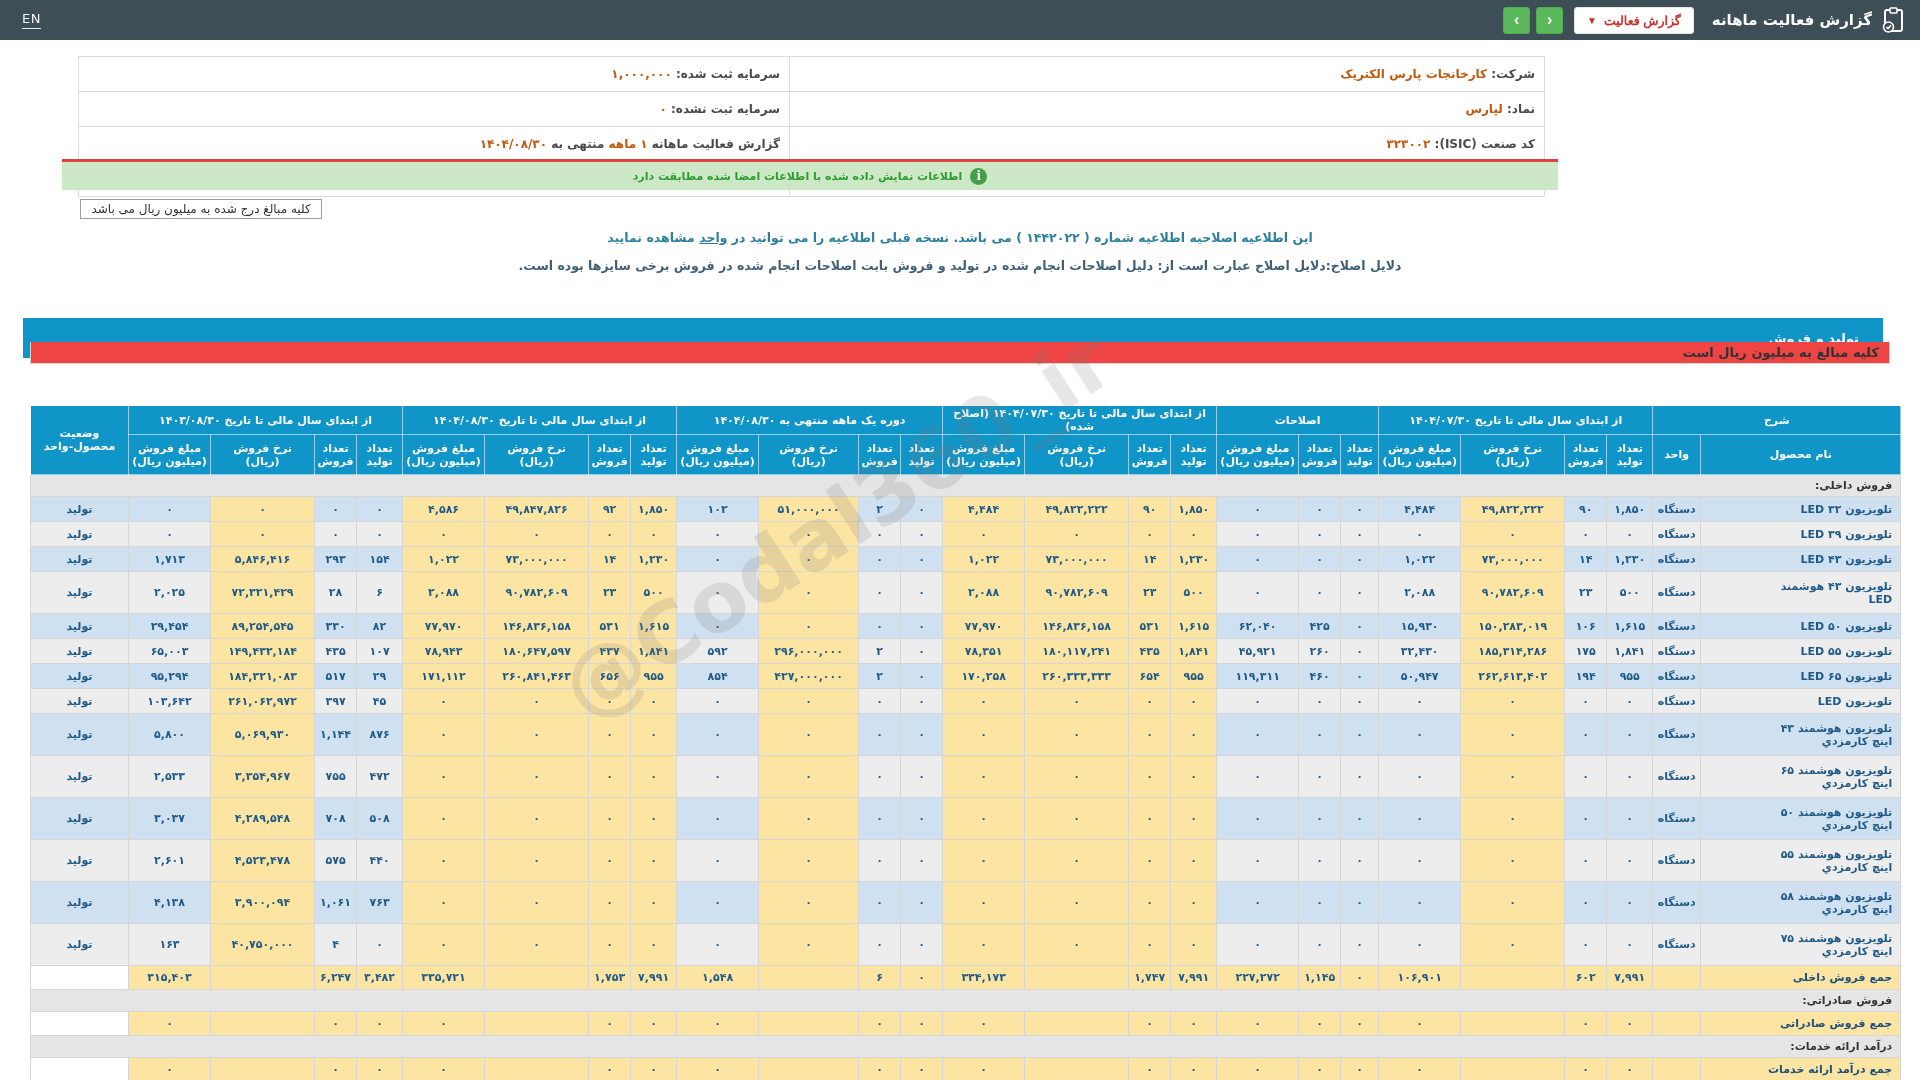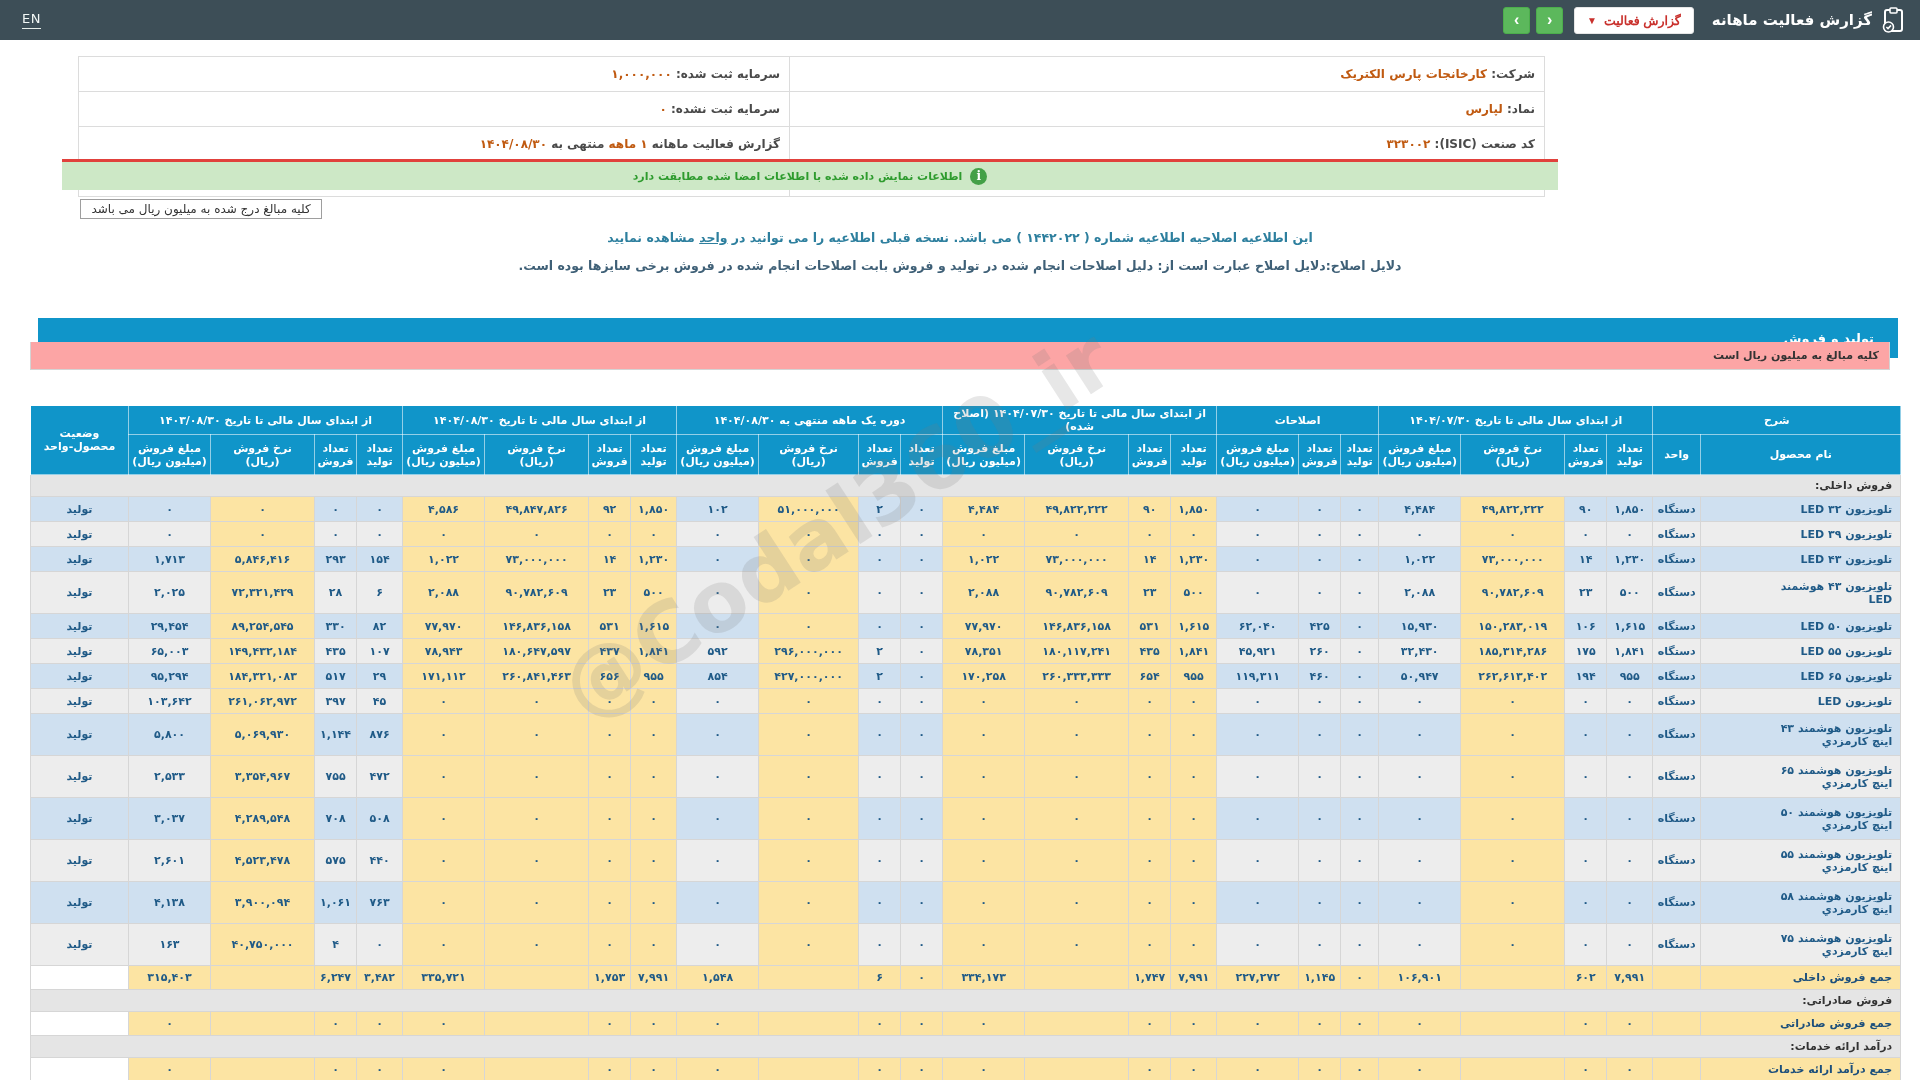--- a/index.html
+++ b/index.html
@@ -38,26 +38,26 @@
     font-family:"DejaVu Serif", serif; }
   .amounts-box { position:absolute; top:199px; left:80px; width:242px; height:20px;
     border:1px solid #9e9e9e; background:#fff; display:flex; align-items:center;
     justify-content:center; font-size:12px; color:#333; }
   .amend1 { position:absolute; top:230px; width:1920px; text-align:center;
     font-size:12.5px; font-weight:bold; color:#2d7f9e; }
   .amend1 a { color:#2d7f9e; text-decoration:underline; cursor:pointer; }
   .amend2 { position:absolute; top:258px; width:1920px; text-align:center;
     font-size:12.5px; font-weight:bold; color:#3f6077; }
   
-  .blue-bar { position:absolute; top:318px; left:38px; width:1860px; height:40px;
+  .blue-bar { position:absolute; top:318px; left:23px; width:1860px; height:40px;
     background:#1095c9; color:#fff; font-size:13px; font-weight:bold;
     display:flex; align-items:center; padding:0 24px; }
-  .note-row { position:absolute; top:342px; left:30px; width:1860px; height:28px;
-    background:#fca5a5; border:1px solid #d4d4d4; border-top:none; color:#333;
-    font-size:11px; font-weight:bold; display:flex; align-items:center; padding:0 10px; }
+  .note-row { position:absolute; top:342px; left:30px; width:1860px; height:22px;
+    background:#ef4444; border:1px solid #d4d4d4; border-top:none; color:#333;
+    font-size:13px; font-weight:bold; display:flex; align-items:center; padding:0 10px; }
   
   .main-table { position:absolute; top:405px; left:30px; width:1860px;
     border-collapse:collapse; table-layout:fixed; }
   .main-table th { background:#1095c9; color:#fff; font-size:11px; font-weight:bold;
     border:1px solid rgba(255,255,255,.55); text-align:center; white-space:pre-line;
     padding:1px 2px; }
   .main-table tr.h1 th { height:26px; }
   .main-table tr.h2 th { height:40px; }
   .main-table td { border:1px solid #d6d6d6; font-size:11px; font-weight:bold;
     color:#1f5a87; text-align:center; padding:1px 3px; white-space:pre-line; overflow:hidden; }

